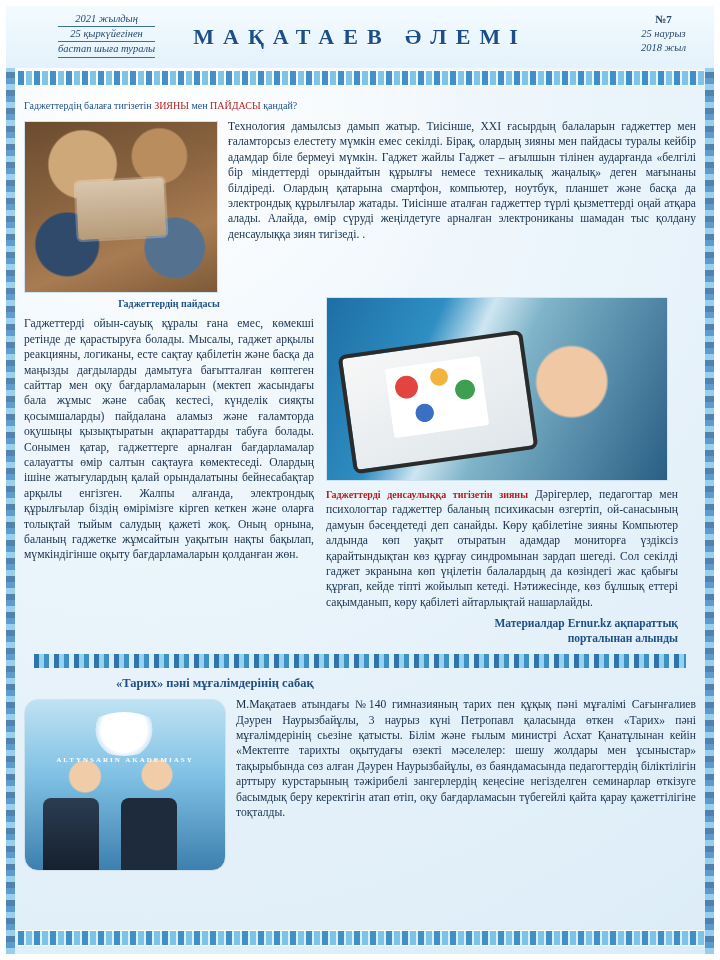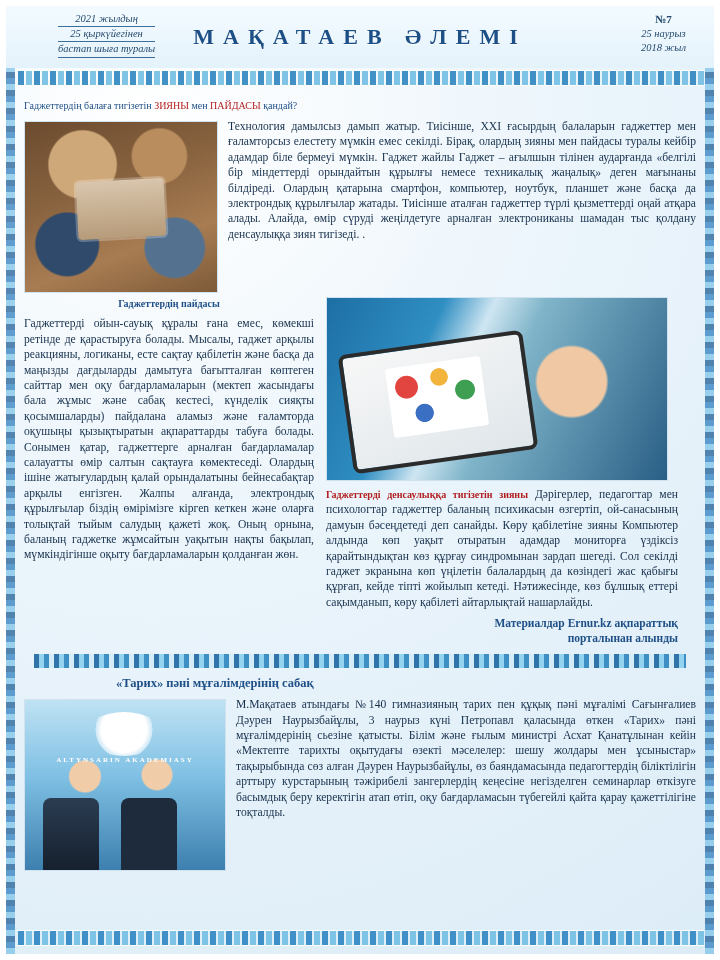--- a/index.html
+++ b/index.html
@@ -126,20 +126,21 @@
       radial-gradient(circle at 35% 70%, #3a6fc4 0 11%, transparent 12%),
       #ffffff;
     transform:rotate(-8deg);border-radius:4px;
   }
   .ph-conf{
     width:200px;height:170px;float:left;margin:2px 10px 4px 0;
     background:
       radial-gradient(circle at 30% 45%, #f0cda8 0 9%, transparent 10%),
       radial-gradient(circle at 66% 44%, #f0cda8 0 9%, transparent 10%),
       linear-gradient(180deg,#bfe2f3 0%,#7fc0e4 45%,#3d7fae 100%);
+    border-radius: 14px;
   }
   .ph-conf:before{
     content:"";position:absolute;left:60px;top:12px;width:78px;height:44px;
     background:radial-gradient(circle at 50% 40%,#ffffff 0 48%,#cfe8f6 60%,transparent 61%);
     border-radius:50%;
   }
   .ph-conf .logo-txt{
     position:absolute;left:0;right:0;top:56px;text-align:center;
     font-size:7px;letter-spacing:2px;color:#ffffff;font-weight:bold;
   }

